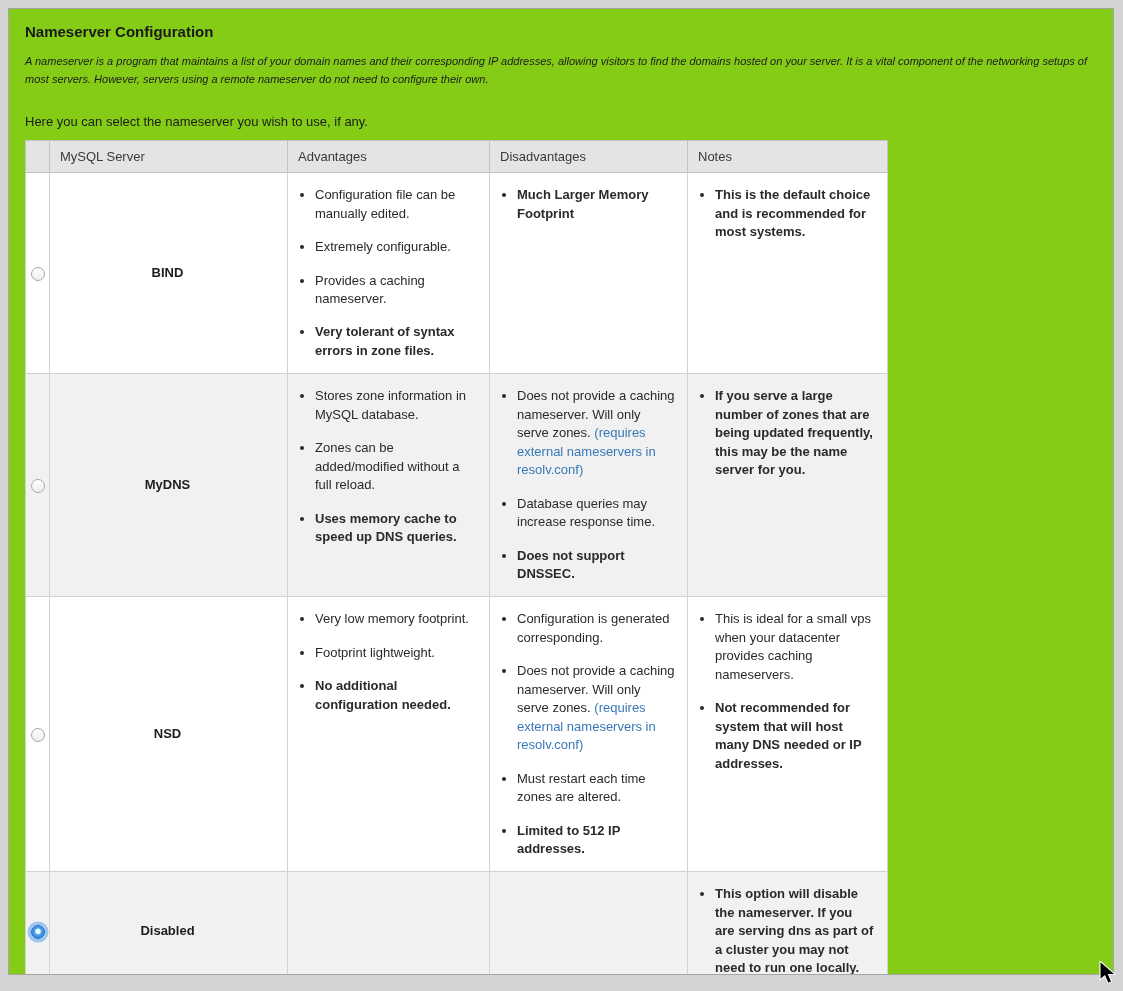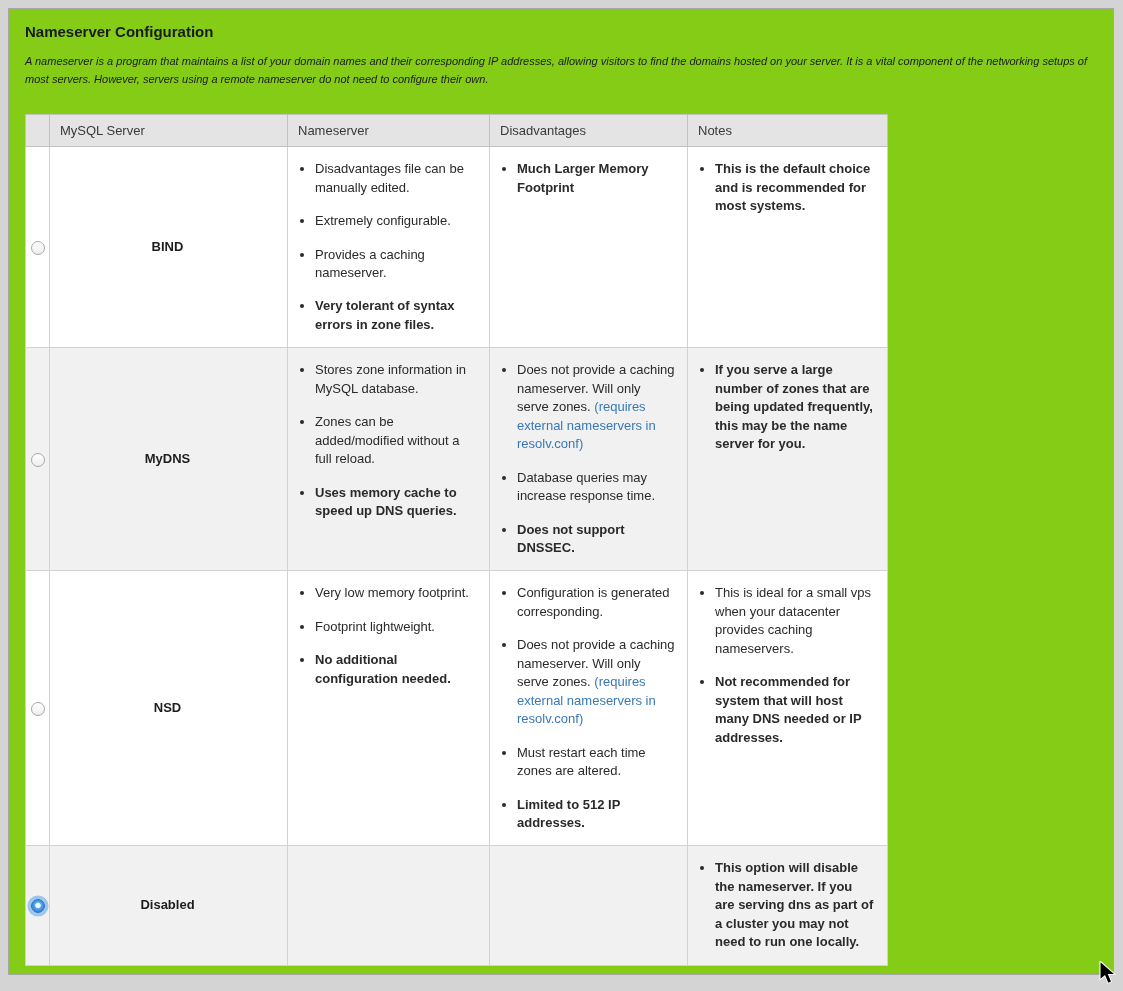--- a/index.html
+++ b/index.html
@@ -105,45 +105,46 @@
     width: 22px; height: 24px;
     pointer-events: none;
   }
 </style>
 </head>
 <body>
 
 <div class="panel">
   <h1 class="page-title">Nameserver Configuration</h1>
   <p class="intro">A nameserver is a program that maintains a list of your domain names and their corresponding IP addresses, allowing visitors to find the domains hosted on your server. It is a vital component of the networking setups of most servers. However, servers using a remote nameserver do not need to configure their own.</p>
+  <p class="prompt">Here you can select the nameserver you wish to use, if any.</p>
 
   <table class="ns-table">
     <colgroup>
       <col style="width:24px">
       <col style="width:238px">
       <col style="width:202px">
       <col style="width:198px">
       <col style="width:200px">
     </colgroup>
     <thead>
       <tr id="header-row">
           <th></th>
           <th>MySQL Server</th>
-          <th>Nameserver</th>
+          <th>Advantages</th>
           <th>Disadvantages</th>
           <th>Notes</th>
         </tr>
     </thead>
     <tbody id="table-body">
         <tr>
           <td class="radio-cell"><span class="radio"></span></td>
           <td class="name-cell">BIND</td>
           <td>
             <ul>
-              <li>Disadvantages file can be manually edited.</li>
+              <li>Configuration file can be manually edited.</li>
               <li>Extremely configurable.</li>
               <li>Provides a caching nameserver.</li>
               <li>Very tolerant of syntax errors in zone files.</li>
             </ul>
           </td>
           <td>
             <ul>
               <li><span>Much Larger Memory Footprint</span></li>
             </ul>
           </td>

